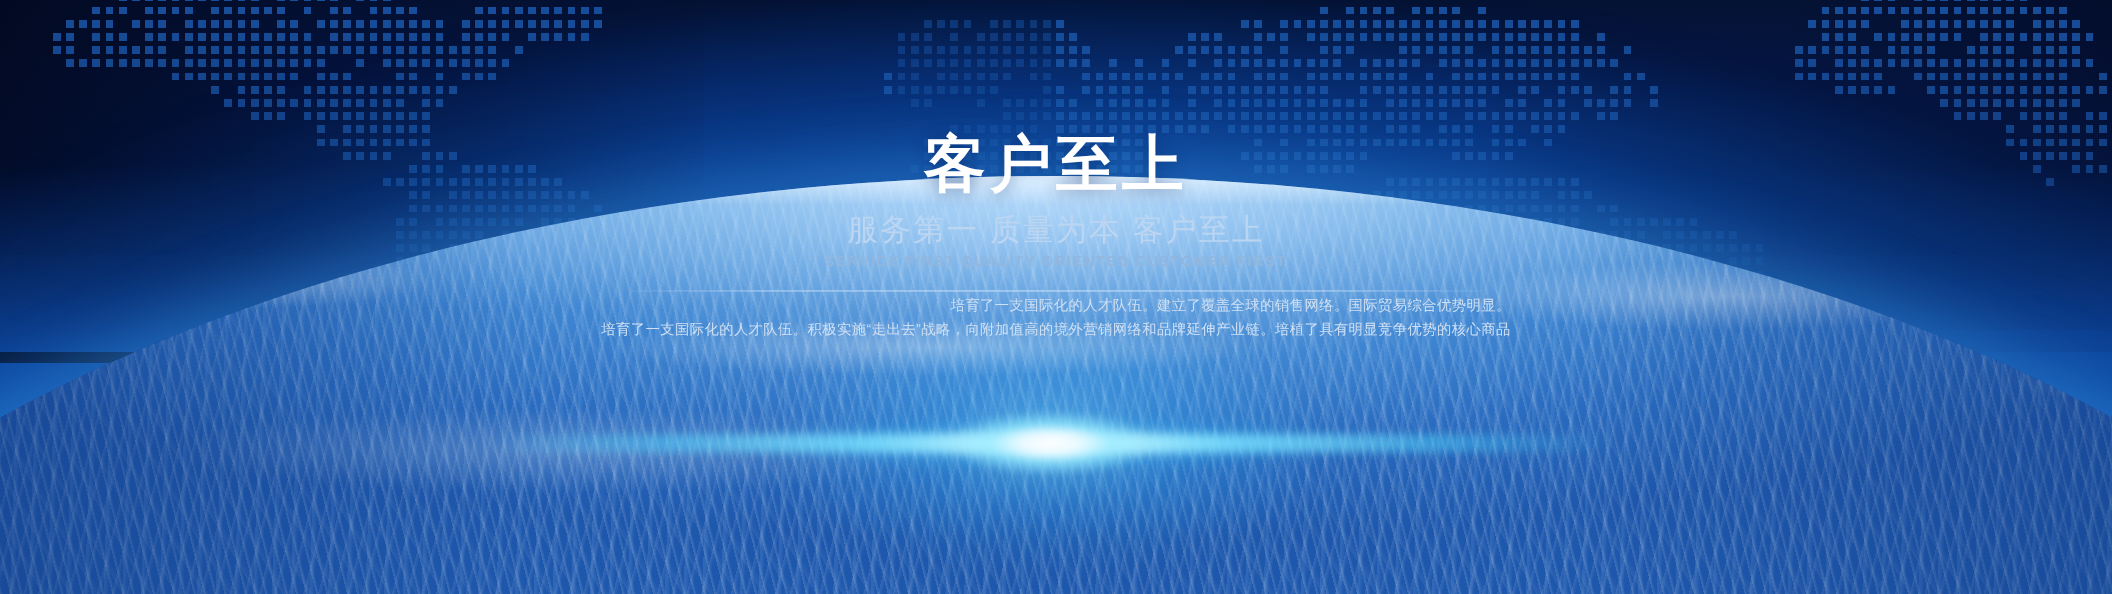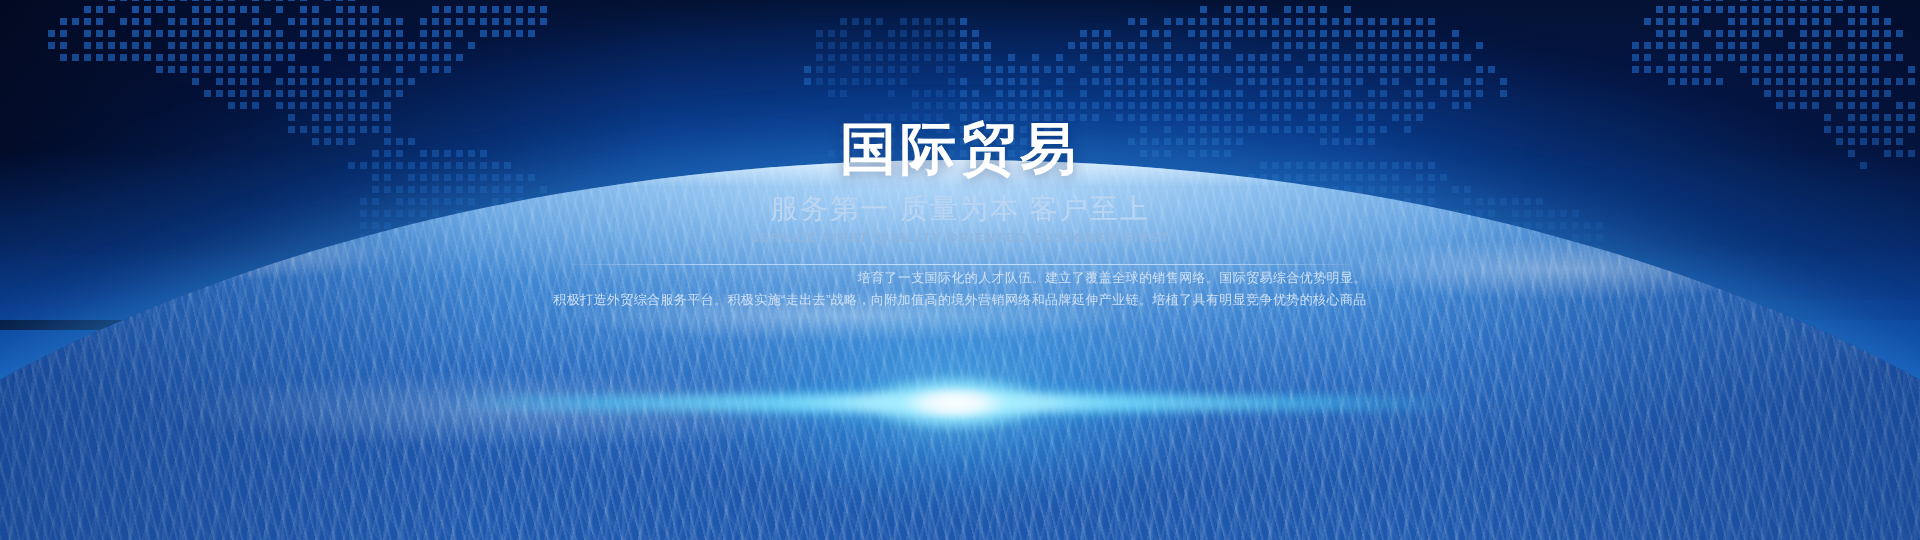--- a/index.html
+++ b/index.html
@@ -1570,22 +1570,22 @@
   </div>
 
   <div class="flare">
     <div class="flare-glow"></div>
     <div class="flare-streak"></div>
     <div class="flare-streak2"></div>
     <div class="flare-core"></div>
   </div>
 
   <div class="content">
-    <h1 class="title">国际贸易</h1>
+    <h1 class="title">客户至上</h1>
     <div class="subtitle-cn">服务第一 质量为本 客户至上</div>
     <div class="subtitle-en">SERVICE FIRST   QUALITY ORIENTED   CUSTOMER FIRST</div>
     <div class="divider"></div>
     <div class="desc">
       <span class="line">培育了一支国际化的人才队伍。建立了覆盖全球的销售网络。国际贸易综合优势明显。</span>
-      <span class="line">积极打造外贸综合服务平台。积极实施“走出去”战略，向附加值高的境外营销网络和品牌延伸产业链。培植了具有明显竞争优势的核心商品</span>
+      <span class="line">培育了一支国际化的人才队伍。积极实施“走出去”战略，向附加值高的境外营销网络和品牌延伸产业链。培植了具有明显竞争优势的核心商品</span>
     </div>
   </div>
 </div>
 
 </body></html>

